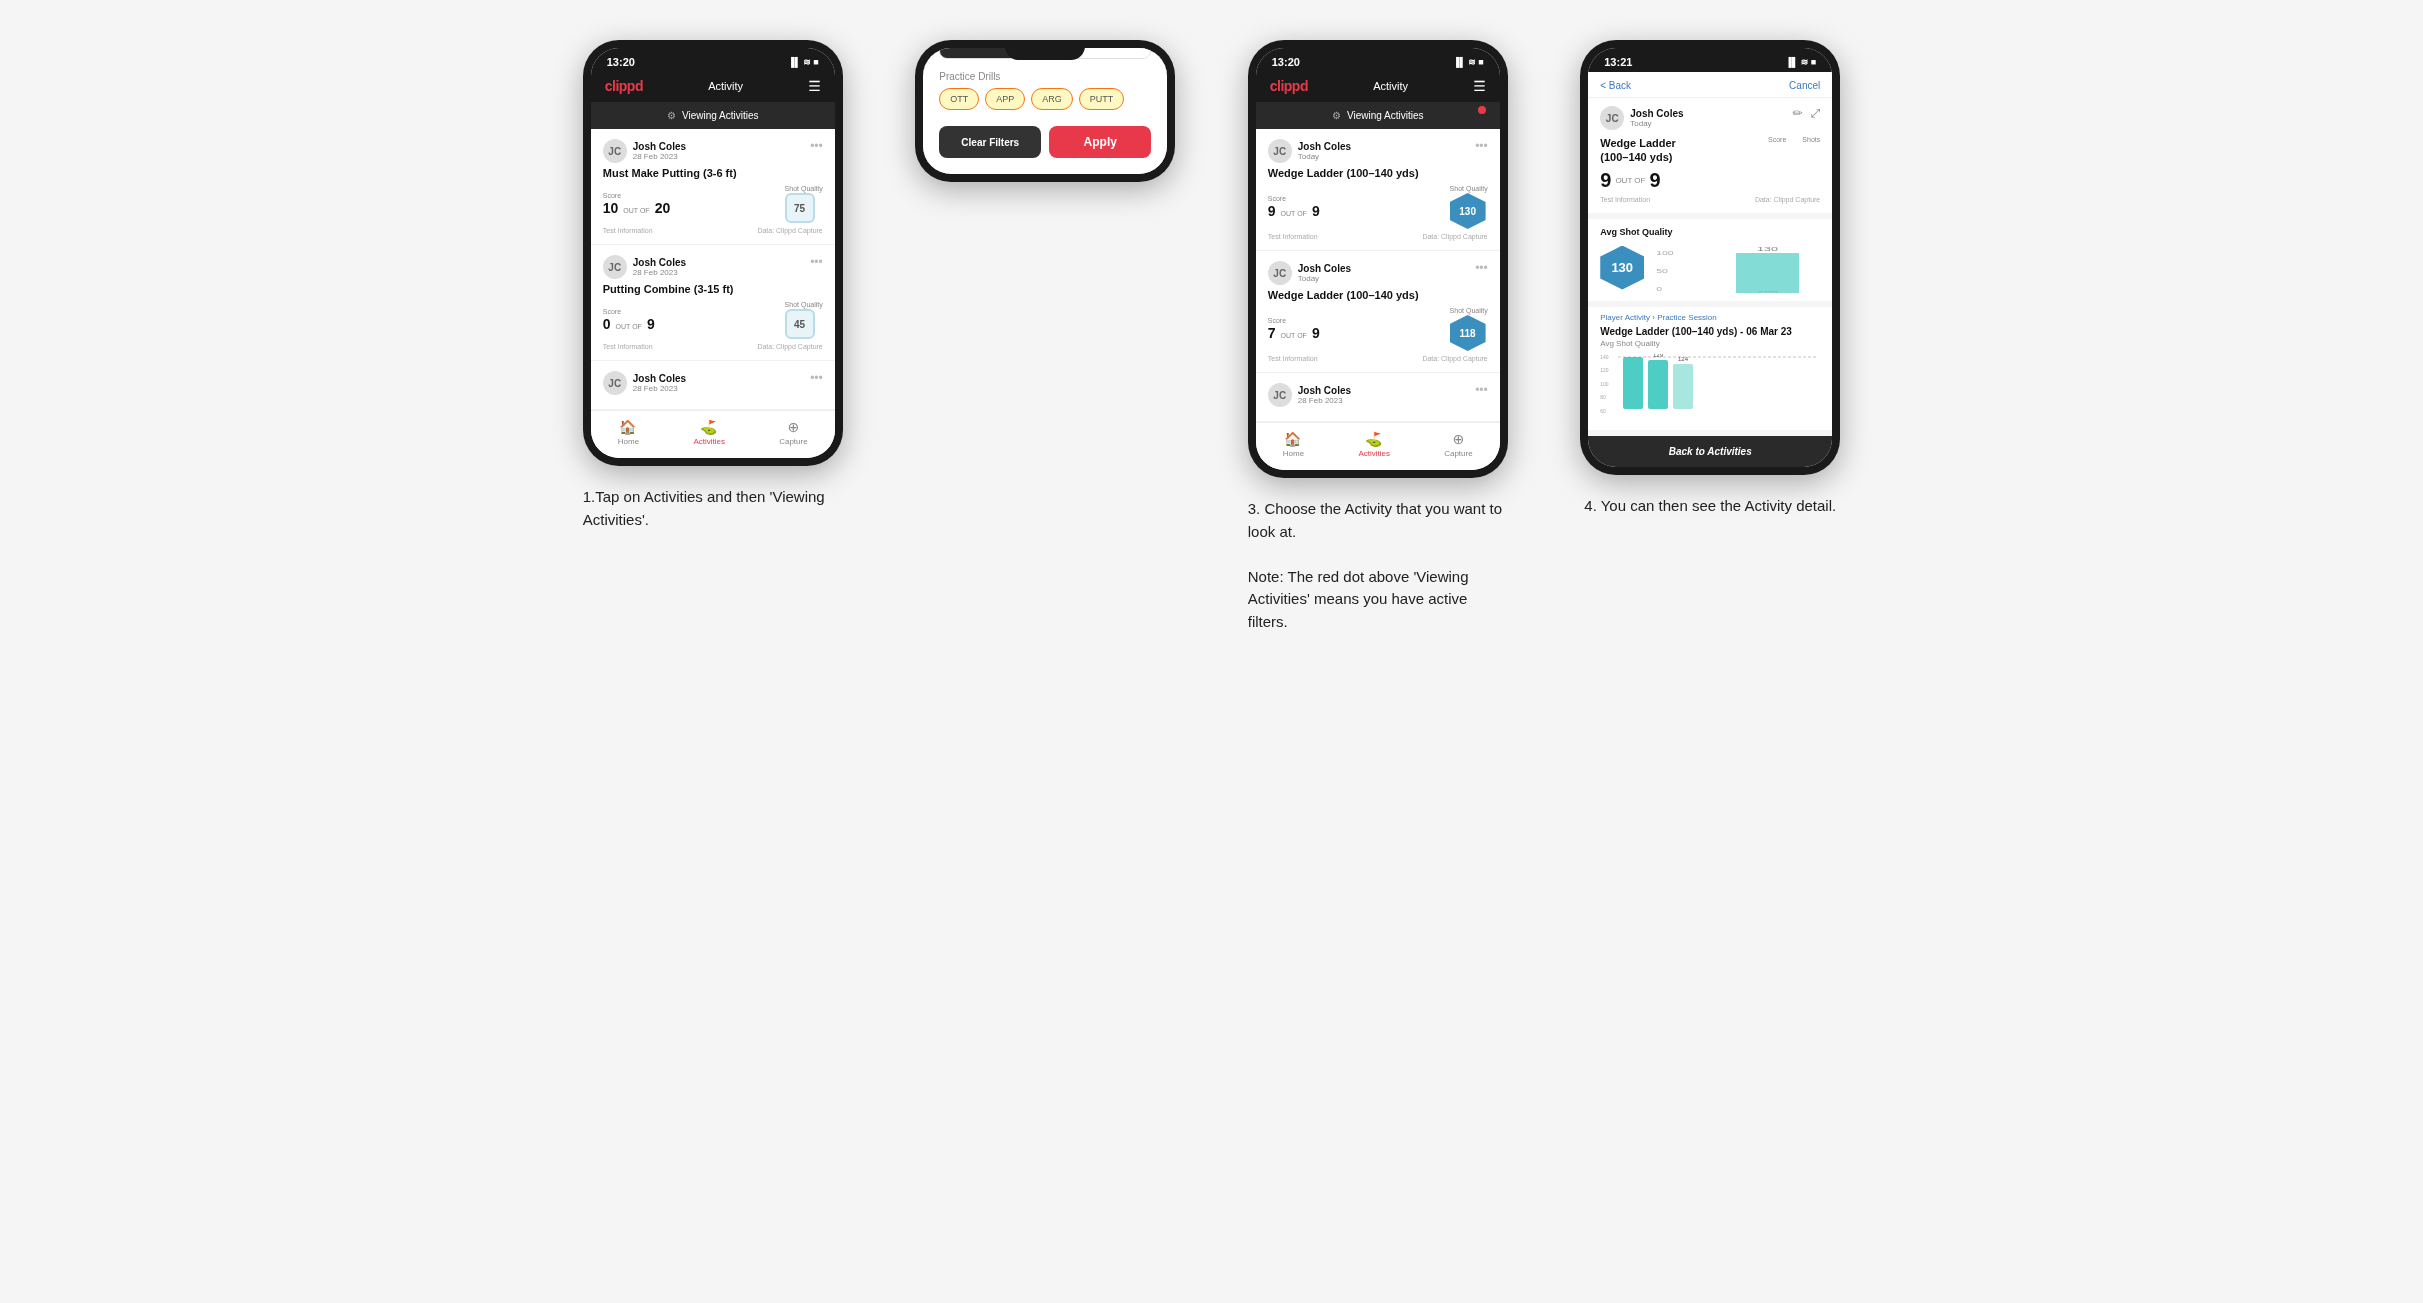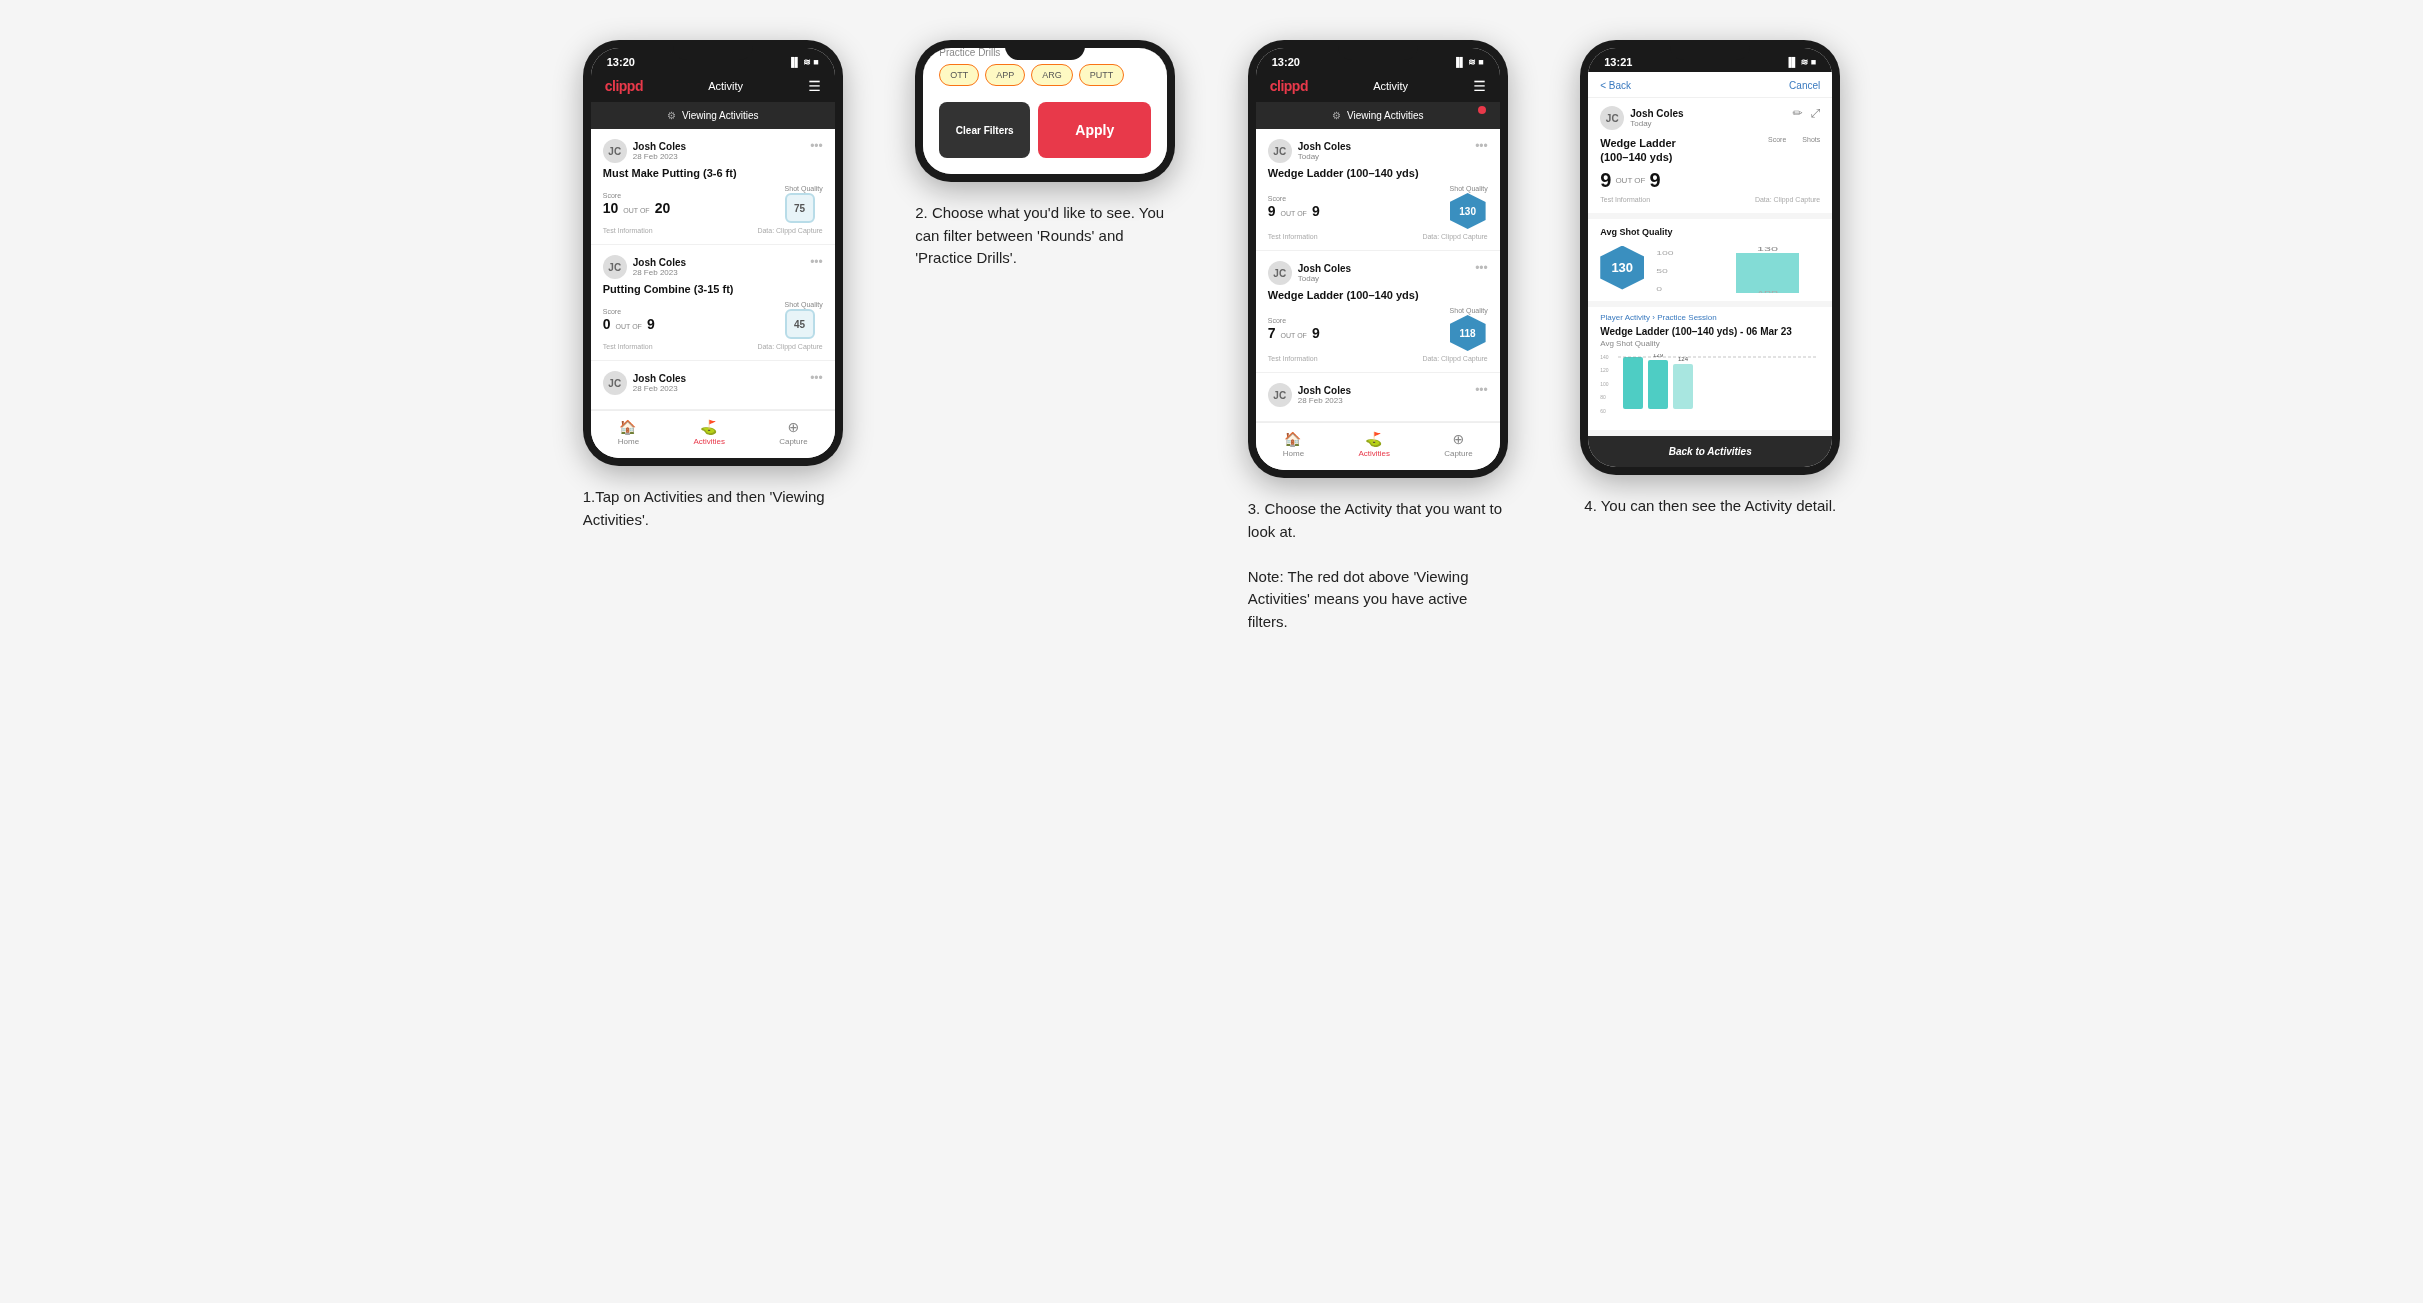--- a/index.html
+++ b/index.html
@@ -252,26 +252,26 @@
       background: #333;
       color: #fff;
       border: none;
       border-radius: 8px;
       font-size: 10px;
       font-weight: 600;
       cursor: pointer;
     }
     .btn-apply {
       flex: 1;
-      padding: 20px;
+      padding: 9px;
       background: #e8394a;
       color: #fff;
       border: none;
       border-radius: 8px;
-      font-size: 14px;
+      font-size: 12px;
       font-weight: 600;
       cursor: pointer;
     }
     
     .detail-header {
       background: #fff;
       display: flex;
       justify-content: space-between;
       align-items: center;
       padding: 8px 12px 6px;
@@ -515,21 +515,20 @@
               <span class="pill">PUTT</span>
             </div>
             <div class="filter-actions">
               <button class="btn-clear">Clear Filters</button>
               <button class="btn-apply">Apply</button>
             </div>
           </div>
         </div>
       </div>
     </div>
-    <div class="step-description">2. Choose what you'd like to see. You can filter between 'Rounds' and 'Practice Drills'.</div>
   </div>
 
   <div class="step-column">
     <div class="phone">
       <div class="notch"></div>
       <div class="phone-inner">
 
         <div class="status-bar">
           <span class="status-time">13:20</span>
           <span class="status-icons">▐▌ ≋ ■</span>

